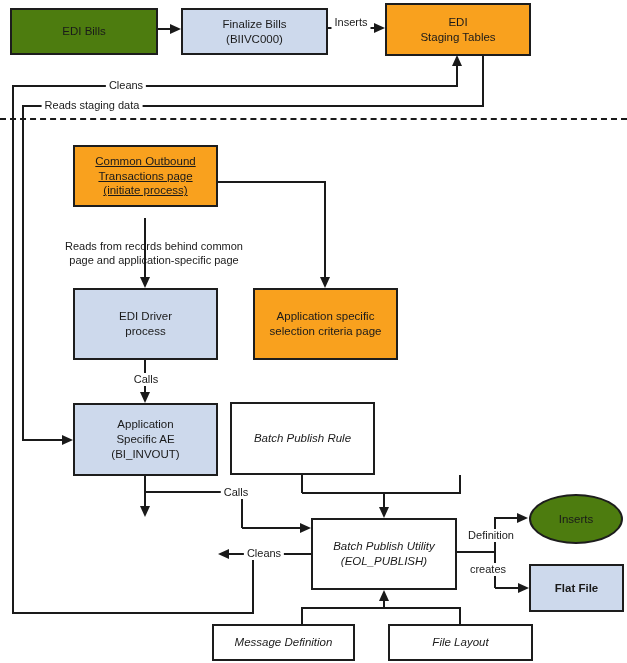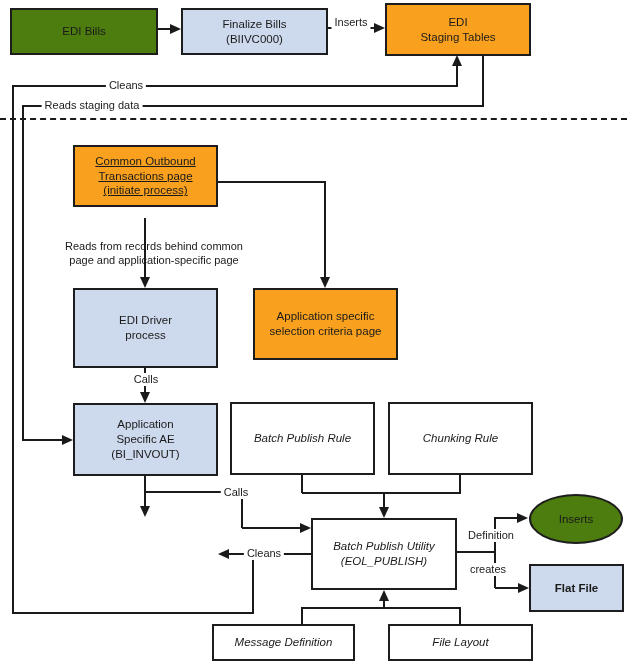--- a/index.html
+++ b/index.html
@@ -105,33 +105,32 @@
   <div class="box lblue" style="left:181px;top:8px;width:147px;height:47px;">Finalize Bills
 (BIIVC000)</div>
 
   <div class="box orange" style="left:385px;top:3px;width:146px;height:53px;">EDI
 Staging Tables</div>
 
   <div class="box orange" style="left:73px;top:145px;width:145px;height:62px;text-decoration:underline;">Common Outbound
 Transactions page
 (initiate process)</div>
 
-  <div class="box lblue" style="left:73px;top:288px;width:145px;height:80px;">EDI Driver
+  <div class="box lblue" style="left:73px;top:288px;width:145px;height:72px;">EDI Driver
 process</div>
 
   <div class="box orange" style="left:253px;top:288px;width:145px;height:72px;">Application specific
 selection criteria page</div>
 
   <div class="box lblue" style="left:73px;top:403px;width:145px;height:73px;">Application
 Specific AE
 (BI_INVOUT)</div>
 
   <div class="box whitebg" style="left:230px;top:402px;width:145px;height:73px;">Batch Publish Rule</div>
 
-  <div class="box whitebg" style="left:388px;top:402px;width:145px;height:73px;">Chunking Rule</div>
 
 
   <div class="box whitebg" style="left:311px;top:518px;width:146px;height:72px;">Batch Publish Utility
 (EOL_PUBLISH)</div>
 
   <div class="box mblue ellipse" style="left:529px;top:494px;width:94px;height:50px;">Inserts</div>
 
   <div class="box lblue" style="left:529px;top:564px;width:95px;height:48px;font-weight:bold;">Flat File</div>
 
   <div class="box whitebg" style="left:212px;top:624px;width:143px;height:37px;">Message Definition</div>

